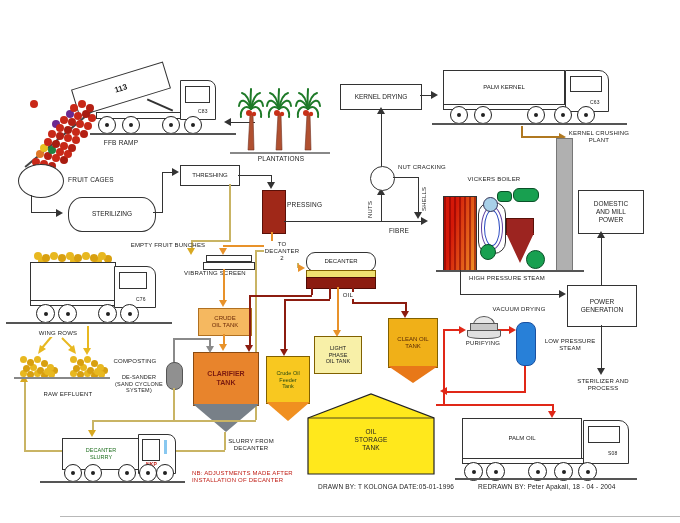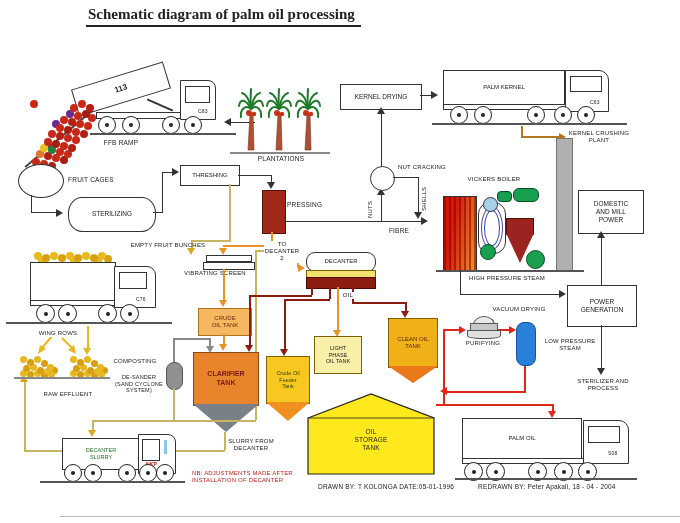--- a/index.html
+++ b/index.html
@@ -21,21 +21,20 @@
              border-radius:50%;background:#222}
   .tri{position:absolute;width:0;height:0}
   #title{position:absolute;left:86px;top:6px;font-family:"Liberation Serif",serif;font-weight:bold;
          font-size:15px;border-bottom:2px solid #222;padding:0 6px 2px 2px}
 </style>
 </head>
 <body>
 
 <div id="stage">
 
-  <div id="title">Schematic diagram of palm oil processing</div>
 
   <div>
     <div class="box" style="left:73px;top:75px;width:94px;height:26px;transform:rotate(-17deg);font-size:8px;font-weight:bold">113</div>
     <div class="ln" style="left:146px;top:104px;width:28px;height:2px;background:#333;transform:rotate(24deg)"></div>
     <div class="ln" style="left:96px;top:112px;width:92px;height:5px;background:#fff;border:1px solid #333"></div>
     <div class="box" style="left:180px;top:80px;width:34px;height:38px;border-radius:0 8px 0 0"></div>
     <div class="box" style="left:185px;top:86px;width:23px;height:15px"></div>
     <div class="l" style="left:198px;top:108px;font-size:5px">C83</div>
     <div class="wh" style="left:98px;top:116px;width:16px;height:16px"></div>
     <div class="wh" style="left:122px;top:116px;width:16px;height:16px"></div>

